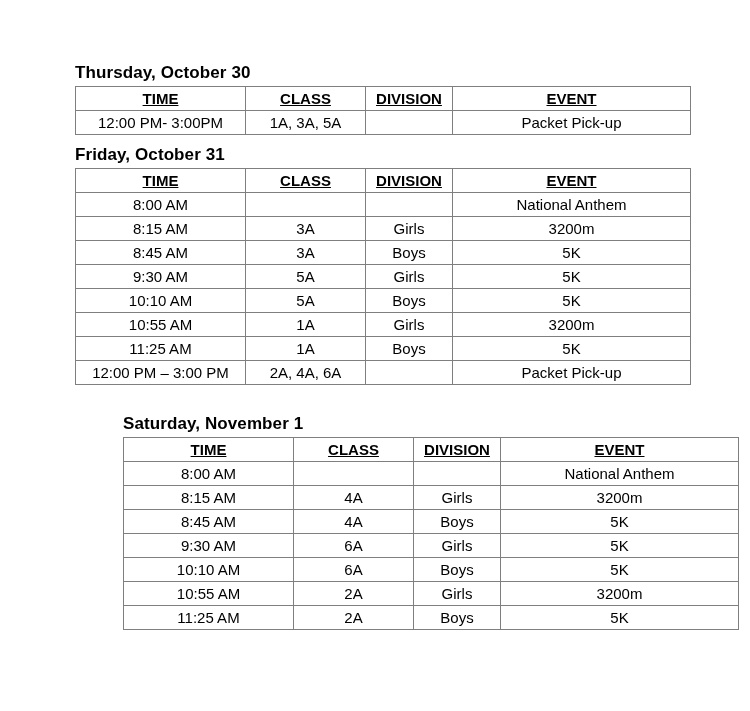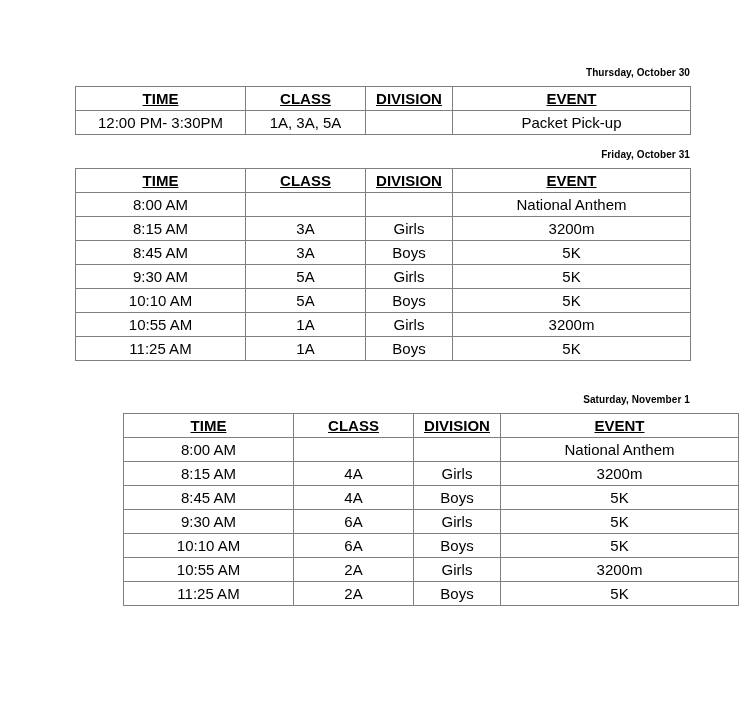--- a/index.html
+++ b/index.html
@@ -14,23 +14,23 @@
   }
   .doc {
     width: 615px;
     margin-left: 75px;
   }
   .table-block { }
   .block-0 { padding-top: 63px; }
   .block-1 { margin-top: 10px; }
   .block-2 { margin-top: 29px; padding-left: 48px; }
   .table-title {
-    text-align: right;
+    text-align: left;
     font-weight: 700;
-    font-size: 10px;
+    font-size: 17px;
     line-height: 20px;
     letter-spacing: 0.1px;
   }
   table.schedule {
     border-collapse: collapse;
     table-layout: fixed;
     width: 615px;
     margin-top: 3px;
   }
   table.schedule th,
@@ -73,21 +73,21 @@
           <thead>
             <tr>
               <th>TIME</th>
               <th>CLASS</th>
               <th>DIVISION</th>
               <th>EVENT</th>
             </tr>
           </thead>
           <tbody>
             <tr>
-              <td>12:00 PM- 3:30PM</td>
+              <td>12:00 PM- 3:00PM</td>
               <td>1A, 3A, 5A</td>
               <td></td>
               <td>Packet Pick-up</td>
             </tr>
           </tbody>
         </table>
       </div>
       <div class="table-block block-1">
         <div class="table-title">Friday, October 31</div>
         <table class="schedule">
@@ -141,20 +141,26 @@
               <td>1A</td>
               <td>Girls</td>
               <td>3200m</td>
             </tr>
             <tr>
               <td>11:25 AM</td>
               <td>1A</td>
               <td>Boys</td>
               <td>5K</td>
             </tr>
+            <tr>
+              <td>12:00 PM – 3:00 PM</td>
+              <td>2A, 4A, 6A</td>
+              <td></td>
+              <td>Packet Pick-up</td>
+            </tr>
           </tbody>
         </table>
       </div>
       <div class="table-block block-2">
         <div class="table-title">Saturday, November 1</div>
         <table class="schedule">
           <colgroup>
             <col class="c-time">
             <col class="c-class">
             <col class="c-division">

